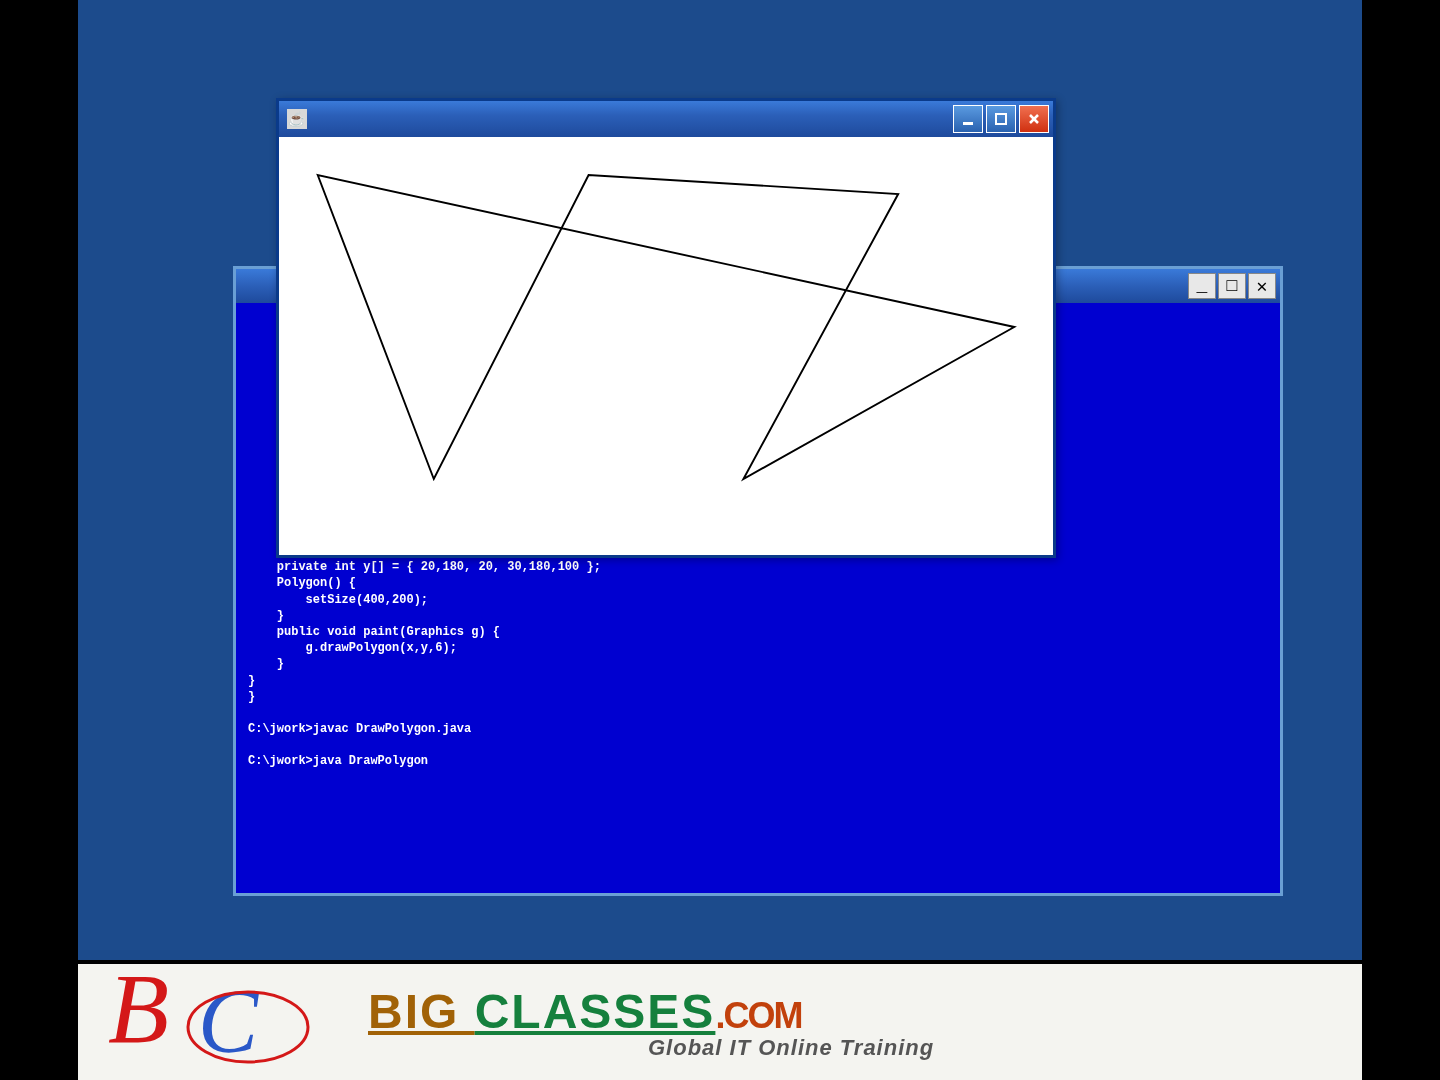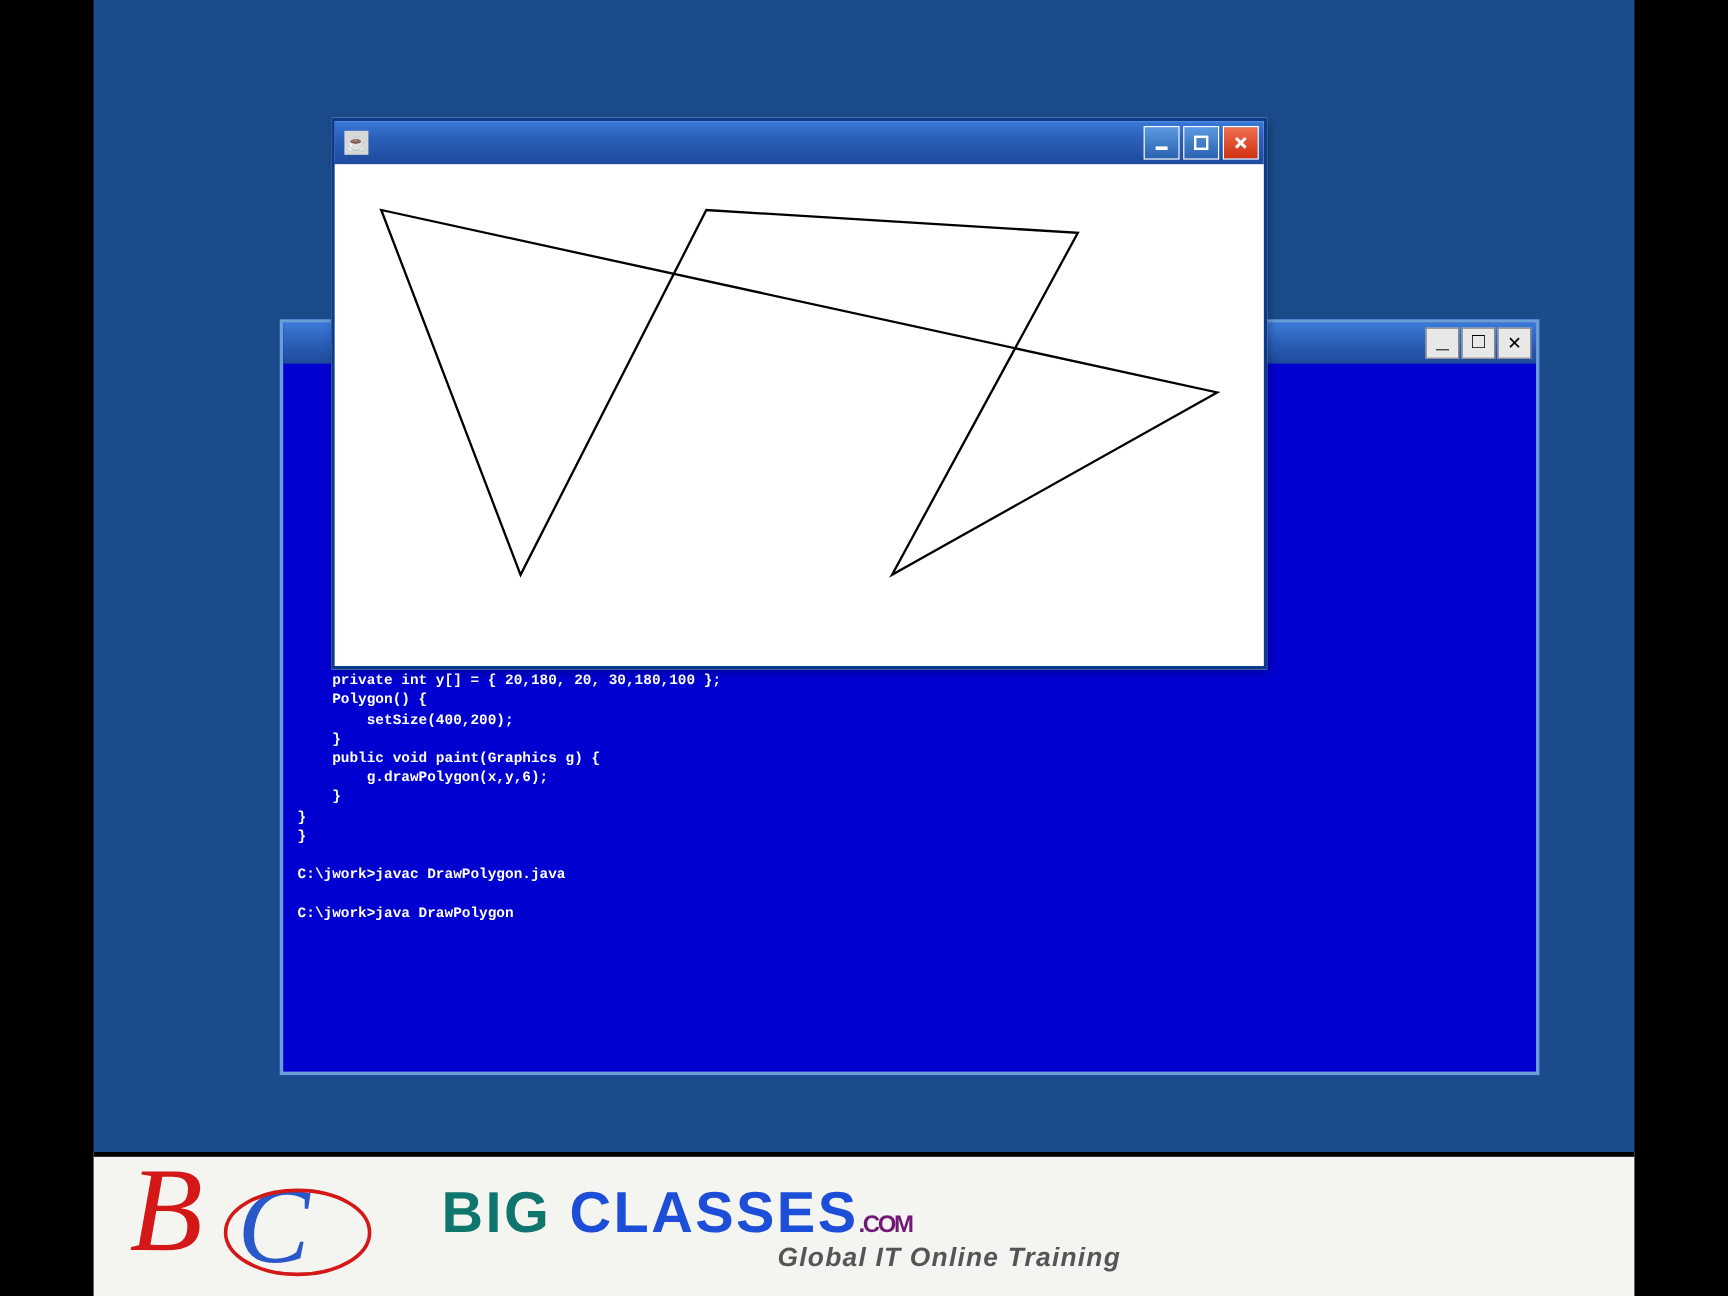--- a/index.html
+++ b/index.html
@@ -146,23 +146,23 @@
       color: #d41818;
       font-style: italic;
       letter-spacing: 1px;
     }
     .banner-brand {
       font-family: Arial, sans-serif;
       font-size: 48px;
       font-weight: 900;
       letter-spacing: 2px;
     }
-    .banner-brand .big { color: #0f766e; }
-    .banner-brand .classes { color: #1d4ed8; }
-    .banner-brand .dotcom { color: #701a75; font-size: 20px; font-weight: bold; letter-spacing: -2px; }
+    .banner-brand .big { color: #a16207; text-decoration: underline; }
+    .banner-brand .classes { color: #15803d; text-decoration: underline; }
+    .banner-brand .dotcom { color: #c2410c; font-size: 36px; font-weight: bold; letter-spacing: -2px; }
     .banner-tagline {
       font-family: Arial, sans-serif;
       font-size: 22px;
       font-weight: bold;
       color: #555;
       font-style: italic;
       letter-spacing: 1px;
       margin-left: 280px;
       margin-top: -4px;
     }

